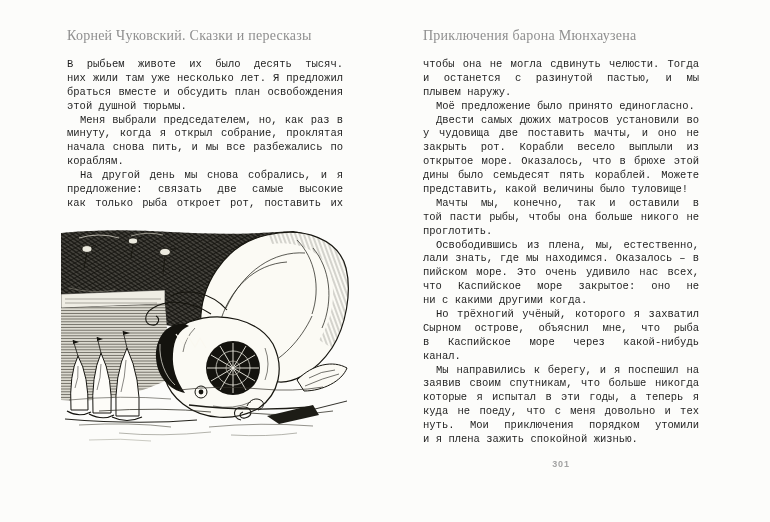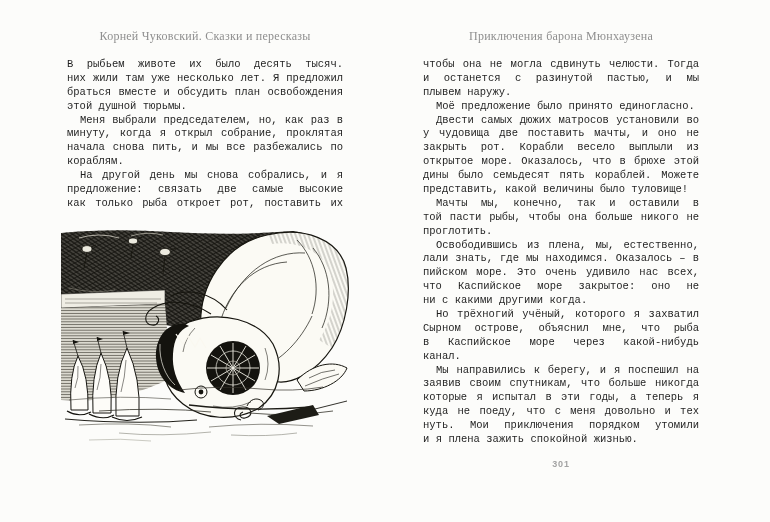--- a/index.html
+++ b/index.html
@@ -5,22 +5,22 @@
   html,body{margin:0;padding:0;}
   body{
     width:770px;height:522px;position:relative;overflow:hidden;
     background:var(--bg,#fcfcfa);
     font-family:"Liberation Serif", serif;
   }
   .page{position:absolute;top:0;width:276px;height:522px;}
   .page.left{left:67px;}
   .page.right{left:423px;}
   .running-head{
-    position:absolute;top:31px;left:0;right:0;text-align:center;
-    font-size:12px;line-height:10px;letter-spacing:.25px;
+    position:absolute;top:31px;left:0;right:0;text-align:left;
+    font-size:14px;line-height:10px;letter-spacing:.25px;
     color:var(--head,#8f8f8f);
   }
   .text-block{
     position:absolute;top:58px;left:0;right:0;
     font-size:10.5px;line-height:13.9px;color:var(--txt,#1f1f1f);
   }
   .line{height:13.9px;overflow:hidden;text-align:justify;text-align-last:justify;word-spacing:.1px;font-family:Liberation Mono, monospace;}
   .line.end{text-align:left;text-align-last:left;}
   .line.in{text-indent:13px;}
   .illustration{position:absolute;left:-6px;top:228px;width:290px;height:219px;margin:0;}

